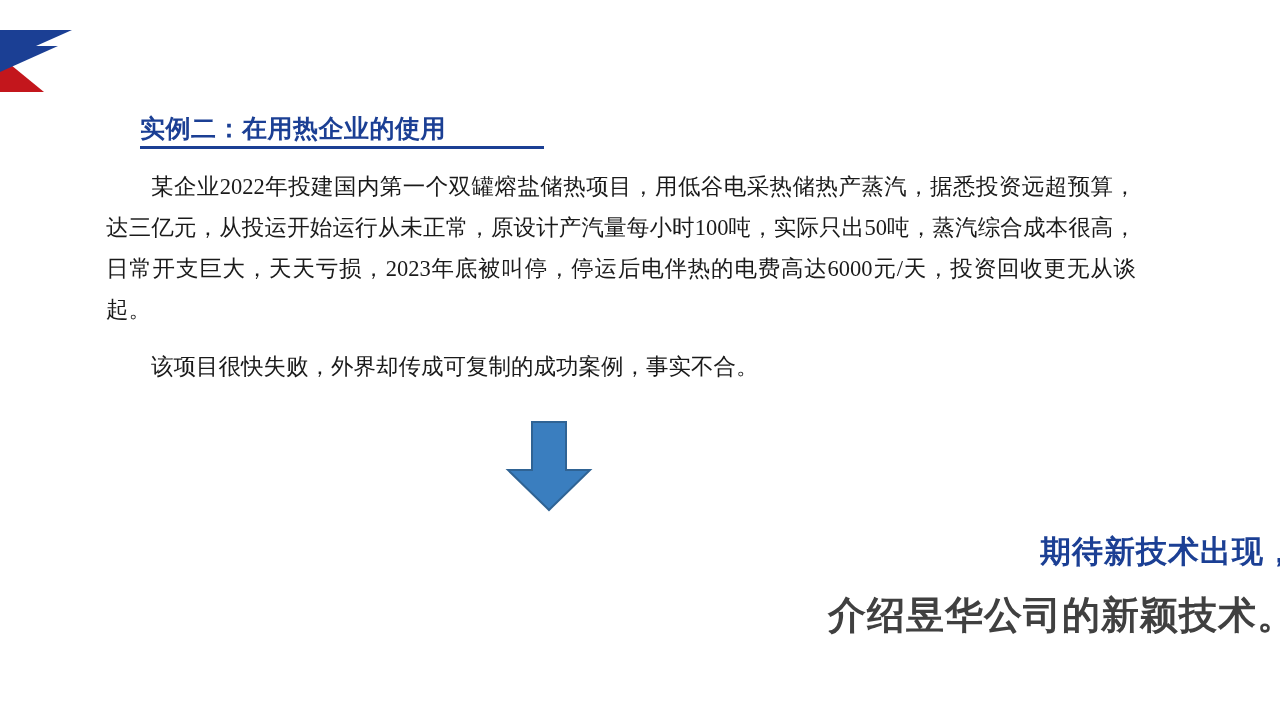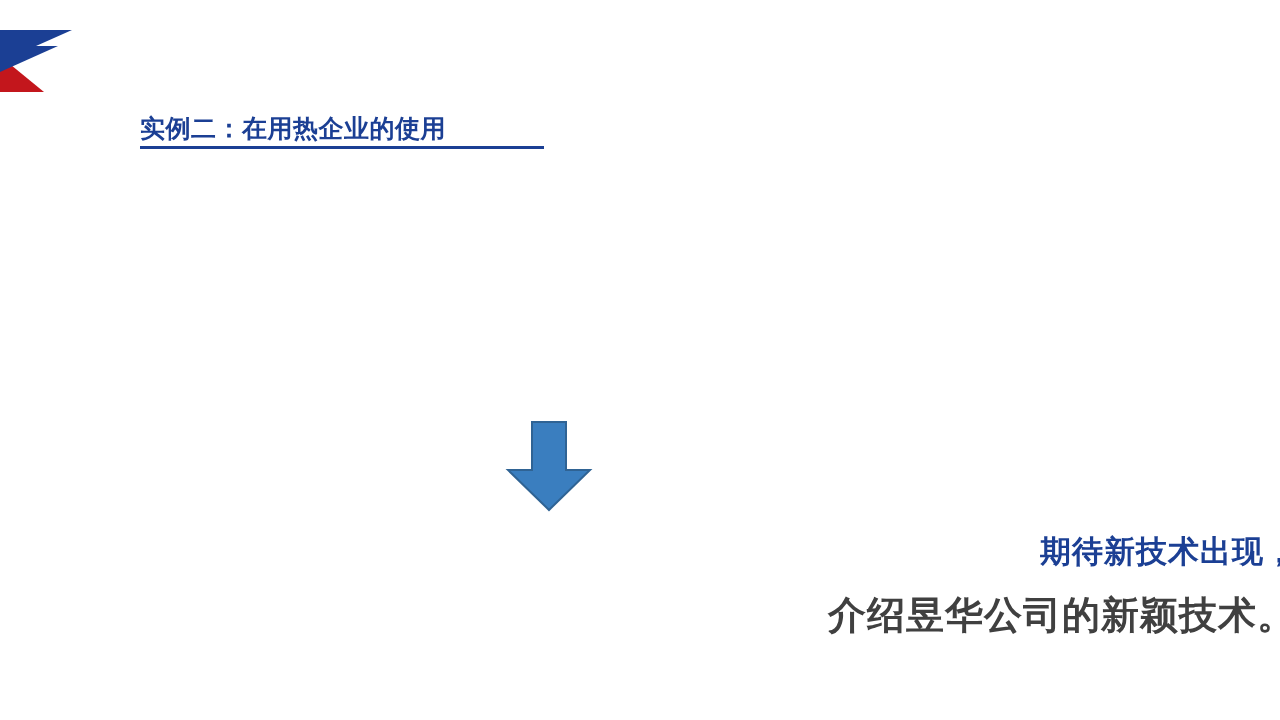--- a/index.html
+++ b/index.html
@@ -148,20 +148,24 @@
     <div class="shape-blue"></div>
     <div class="shape-red"></div>
     <div class="shape-blue2"></div>
   </div>
 
   <div class="title-row">
     <span class="title-text">实例二：在用热企业的使用</span>
   </div>
   <div class="title-underline"></div>
 
+  <div class="body-block">
+    <p class="para para-1">某企业2022年投建国内第一个双罐熔盐储热项目，用低谷电采热储热产蒸汽，据悉投资远超预算，达三亿元，从投运开始运行从未正常，原设计产汽量每小时100吨，实际只出50吨，蒸汽综合成本很高，日常开支巨大，天天亏损，2023年底被叫停，停运后电伴热的电费高达6000元/天，投资回收更无从谈起。</p>
+    <p class="para para-2">该项目很快失败，外界却传成可复制的成功案例，事实不合。</p>
+  </div>
 
   <div class="arrow">
     <svg width="88" height="92" viewBox="0 0 88 92" xmlns="http://www.w3.org/2000/svg">
       <polygon points="27,2 61,2 61,50 85,50 44,90 3,50 27,50" fill="#3a7ebf" stroke="#2f6394" stroke-width="2"></polygon>
     </svg>
   </div>
 
   <div class="conclusion">
     <div class="line1">期待新技术出现，</div>
     <div class="line2">介绍昱华公司的新颖技术。</div>

